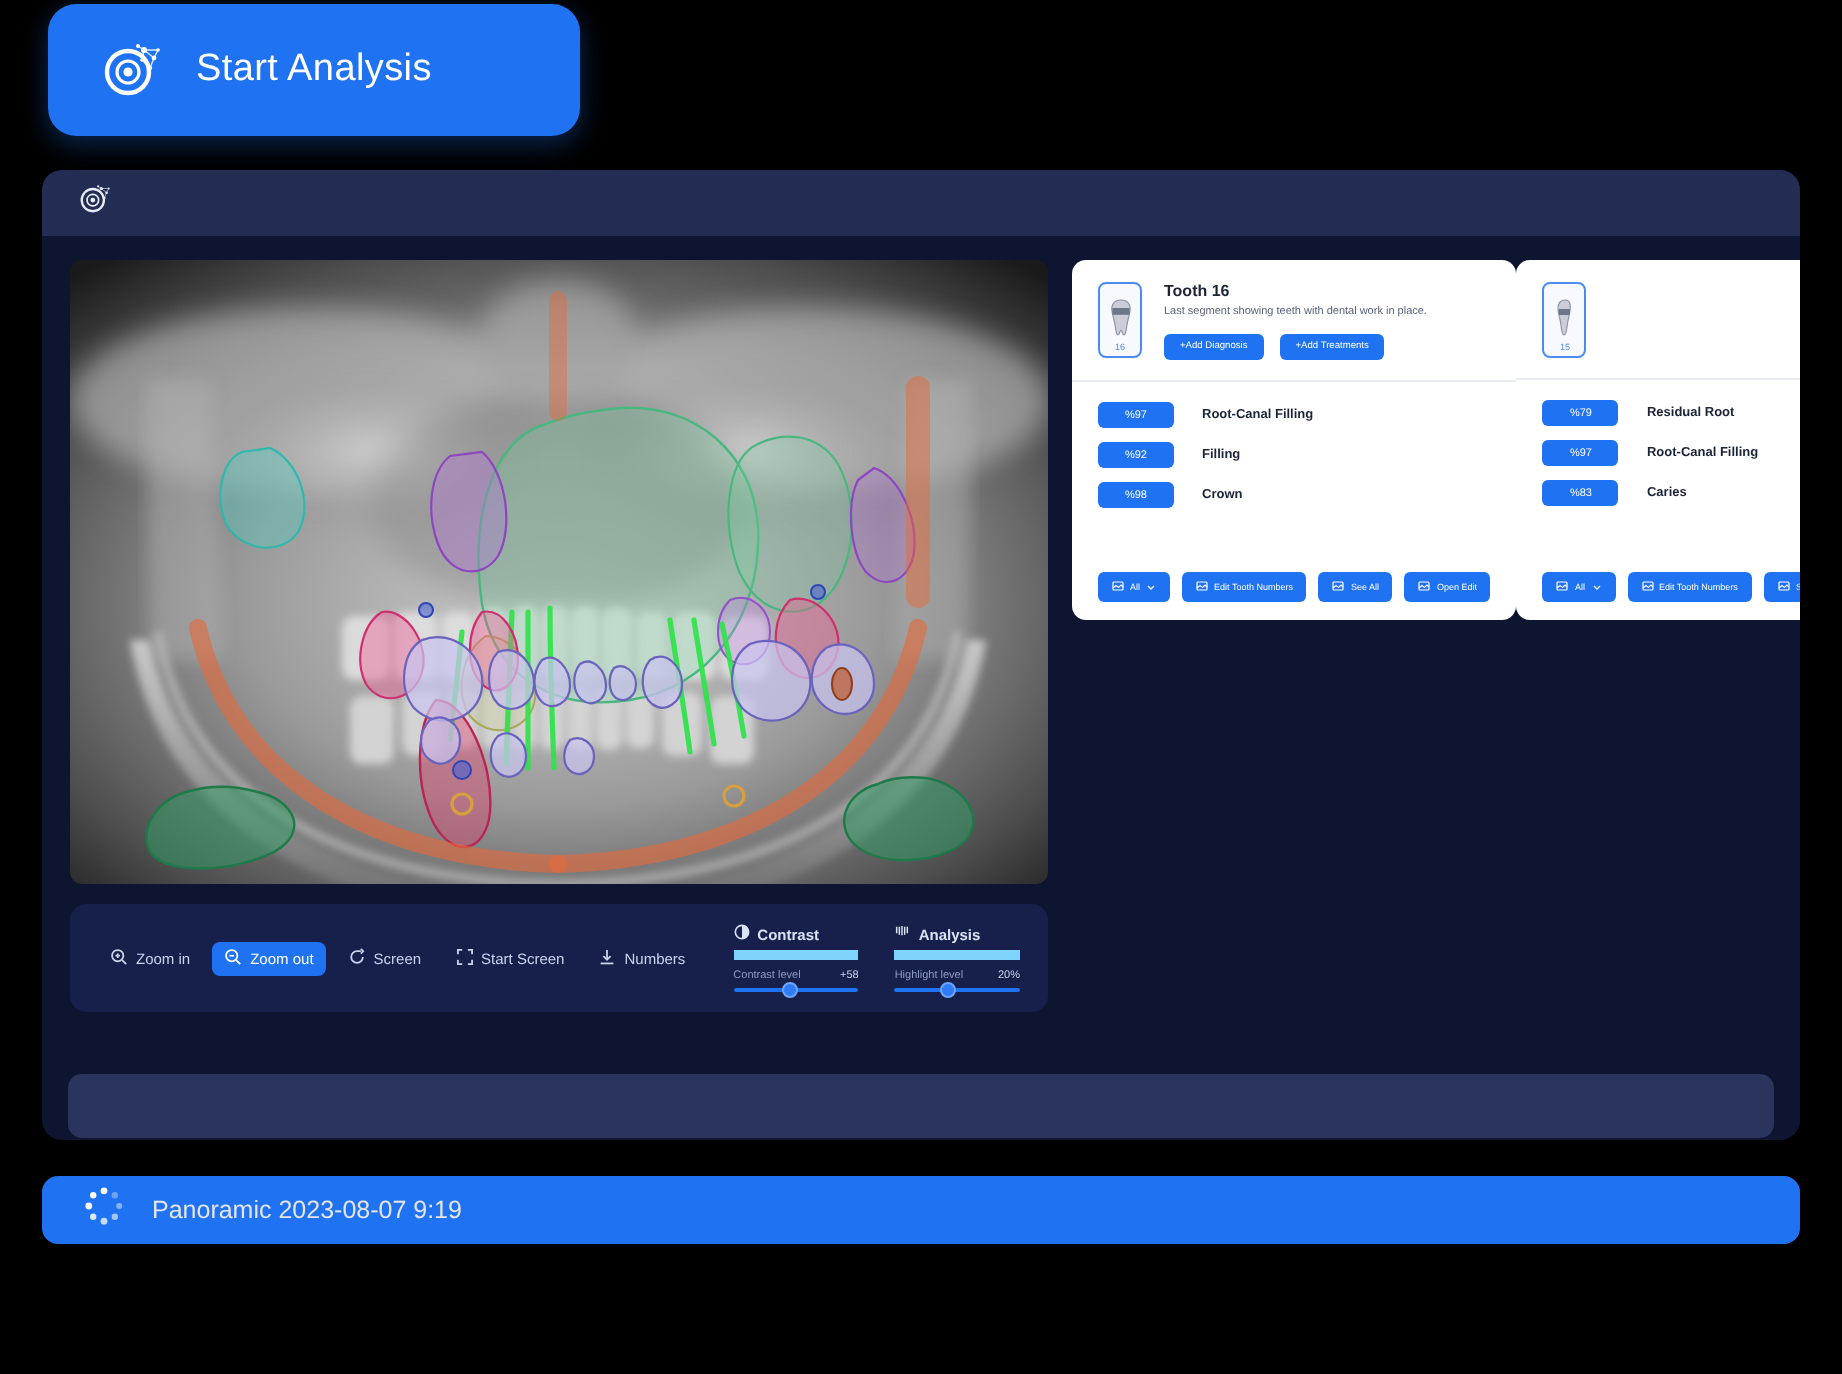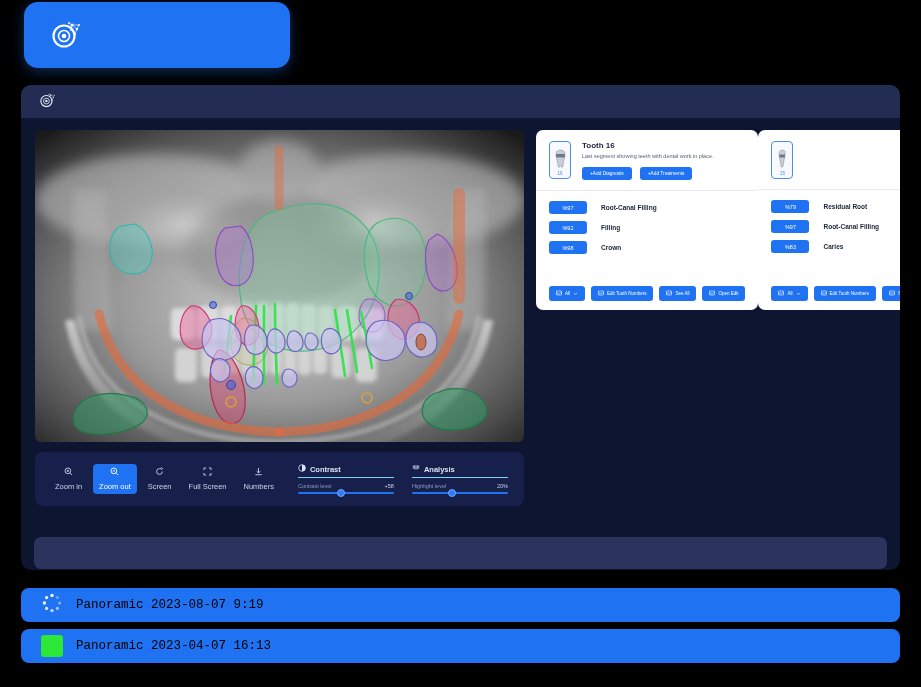--- a/index.html
+++ b/index.html
@@ -64,30 +64,30 @@
     border-radius: 8px;
     display: flex; align-items: center;
     padding: 0 14px;
     gap: 10px;
   }
   .tool-group { display: flex; align-items: center; gap: 5px; }
   .tool-btn {
     display: flex; align-items: center; gap: 4px;
     padding: 3px 6px; border-radius: 4px;
     color: #c9d3ee; font-size: 7.5px; cursor: pointer;
-    background: transparent; border: none; white-space: nowrap; flex-direction: column;
+    background: transparent; border: none; white-space: nowrap;
   }
   .tool-btn.active { background: #1f72f2; color: #ffffff; }
   .tool-btn svg { flex-shrink: 0; }
 
   .slider-block { width: 96px; margin-left: 8px; }
   .slider-head {
     display: flex; align-items: center; gap: 4px;
     color: #dbe3f6; font-size: 7.5px; font-weight: 600;
-    padding-bottom: 3px; border-bottom: 1px solid #7dd3fc;
+    padding-bottom: 3px; border-bottom: 5px solid #7dd3fc;
     margin-bottom: 5px;
   }
   .slider-row {
     display: flex; justify-content: space-between;
     color: #8e9bc4; font-size: 5.5px; margin-bottom: 3px;
   }
   .slider-row .val { color: #c6d2ee; }
   .slider-track {
     position: relative; height: 2px; background: #1f72f2;
     border-radius: 2px;
@@ -154,21 +154,21 @@
   
   .file-item {
     position: absolute; left: 21px;
     width: 879px; height: 34px;
     background: #1f72f2; border-radius: 8px;
     display: flex; align-items: center; gap: 13px;
     padding-left: 20px; cursor: pointer;
   }
   .file-item.one { top: 588px; }
   .file-item.two { top: 629px; }
-  .file-label { color: #000000; font-size: 12.5px; font-family: Liberation Mono, monospace; }
+  .file-label { color: #e5e5e5; font-size: 12.5px; }
   .green-square { width: 22px; height: 22px; background: #2ee838; border-radius: 3px; }
 </style>
 </head>
 <body>
 
 <div class="page">
 
   <button class="start-btn">
     <span>
       <svg width="34" height="34" viewBox="0 0 34 34">
@@ -183,20 +183,21 @@
           <circle cx="29" cy="8" r="0.9"></circle>
             <circle cx="21" cy="13" r="0.9"></circle>
         </g>
         <g stroke="#fff" stroke-width="0.7" opacity="0.85" fill="none">
           <path d="M19 6 L22 8 L27 12 L25 17"></path>
           <path d="M22 8 L21 13 L25 17"></path>
           <path d="M27 12 L29 8 L22 8"></path>
         </g>
       </svg>
     </span>
+    <span class="label">Start Analysis</span>
   </button>
 
   <div class="app-window">
 
     <div class="app-header">
       <span>
         <svg width="18" height="18" viewBox="0 0 34 34">
           <circle cx="14" cy="19" r="10.5" fill="none" stroke="#e7ecfa" stroke-width="2.2"></circle>
           <circle cx="14" cy="19" r="5.5" fill="none" stroke="#e7ecfa" stroke-width="1.6"></circle>
           <circle cx="14" cy="19" r="2.3" fill="#e7ecfa"></circle>
@@ -408,21 +409,21 @@
               </span>
               <span>Screen</span>
             </button>
 
             <button class="tool-btn">
               <span>
                 <svg width="9" height="9" viewBox="0 0 14 14" fill="none" stroke="currentColor" stroke-width="1.4">
                   <path d="M1.5 4.8 V1.5 H4.8 M9.2 1.5 H12.5 V4.8 M12.5 9.2 V12.5 H9.2 M4.8 12.5 H1.5 V9.2"></path>
                 </svg>
               </span>
-              <span>Full Screen</span>
+              <span>Start Screen</span>
             </button>
 
             <button class="tool-btn">
               <span>
                 <svg width="9" height="9" viewBox="0 0 14 14" fill="none" stroke="currentColor" stroke-width="1.4">
                   <path d="M7 1.5 V9"></path>
                     <path d="M4.2 6.4 L7 9.2 L9.8 6.4"></path>
                     <path d="M2 12 H12"></path>
                 </svg>
               </span>
@@ -636,18 +637,14 @@
           <circle cx="11" cy="18.6" r="1.7" opacity="0.75"></circle>
           <circle cx="5.6" cy="16.4" r="1.6" opacity="0.85"></circle>
           <circle cx="3.4" cy="11" r="1.7" opacity="0.95"></circle>
           <circle cx="5.6" cy="5.6" r="1.6" opacity="1"></circle>
         </g>
       </svg>
     </span>
     <span class="file-label">Panoramic 2023-08-07 9:19</span>
   </div>
 
-  <div class="file-item two">
-    <span class="green-square"></span>
-    <span class="file-label">Panoramic 2023-04-07 16:13</span>
-  </div>
 
 </div>
 
 </body></html>

